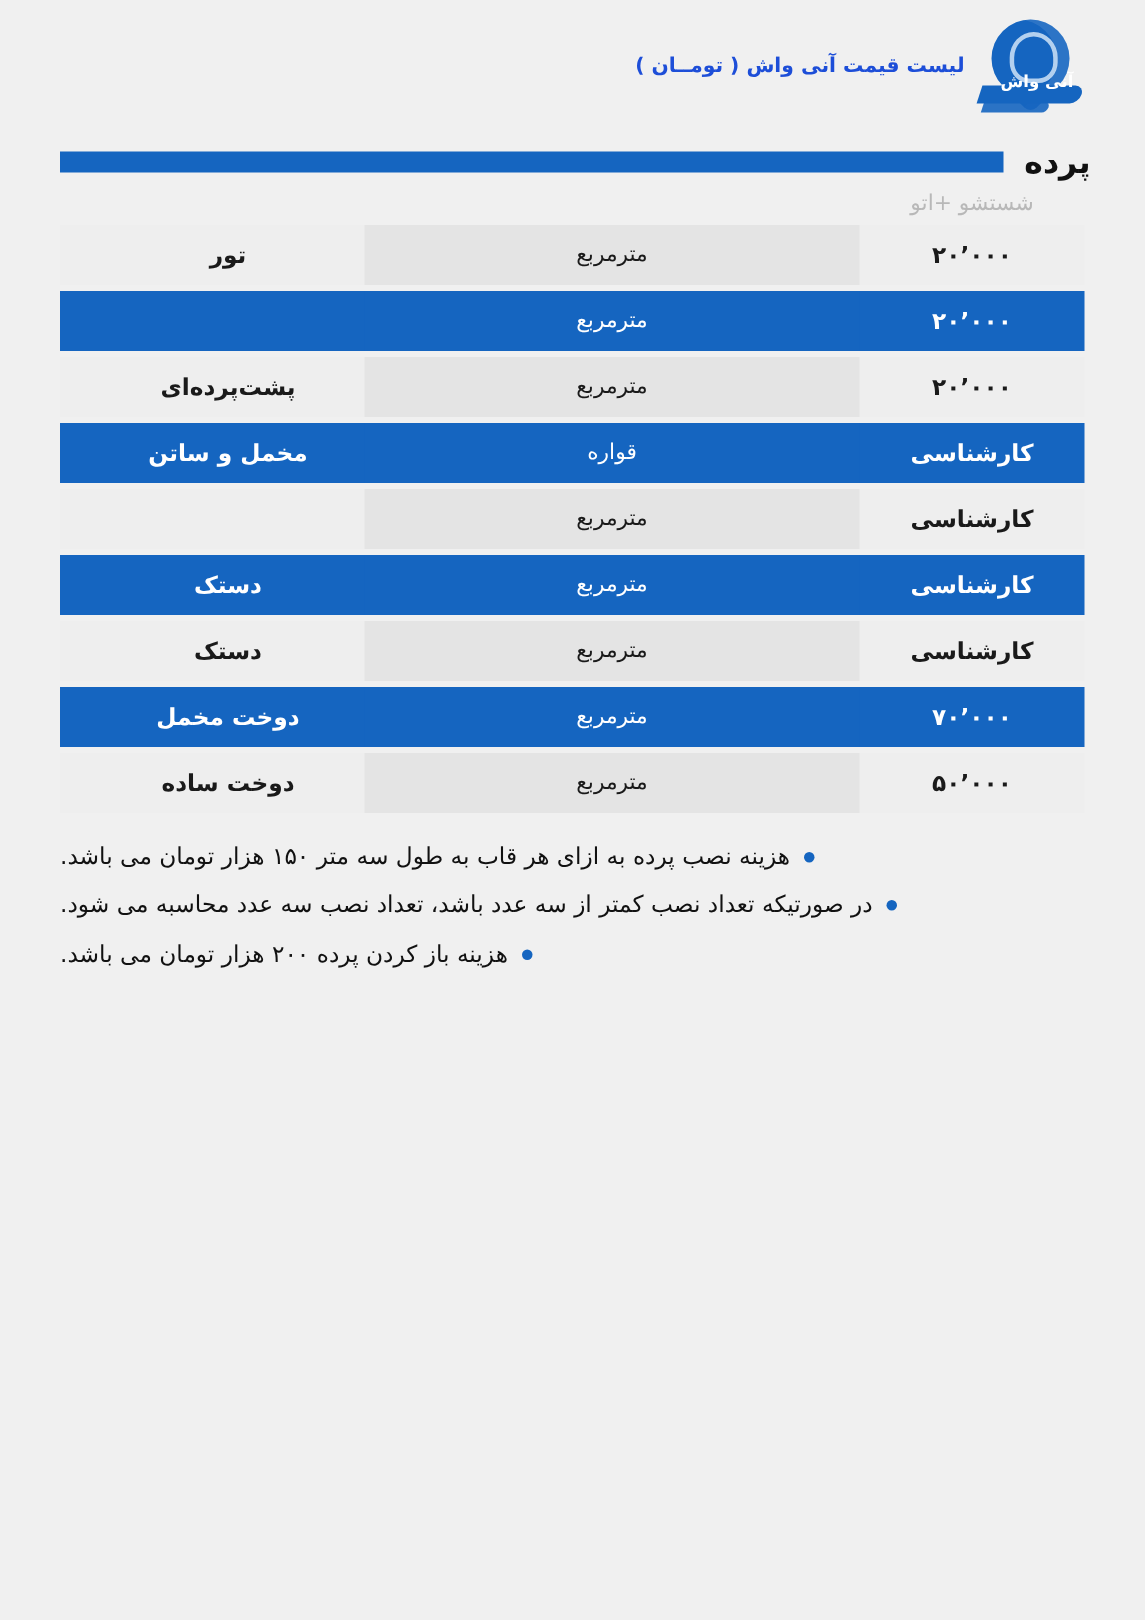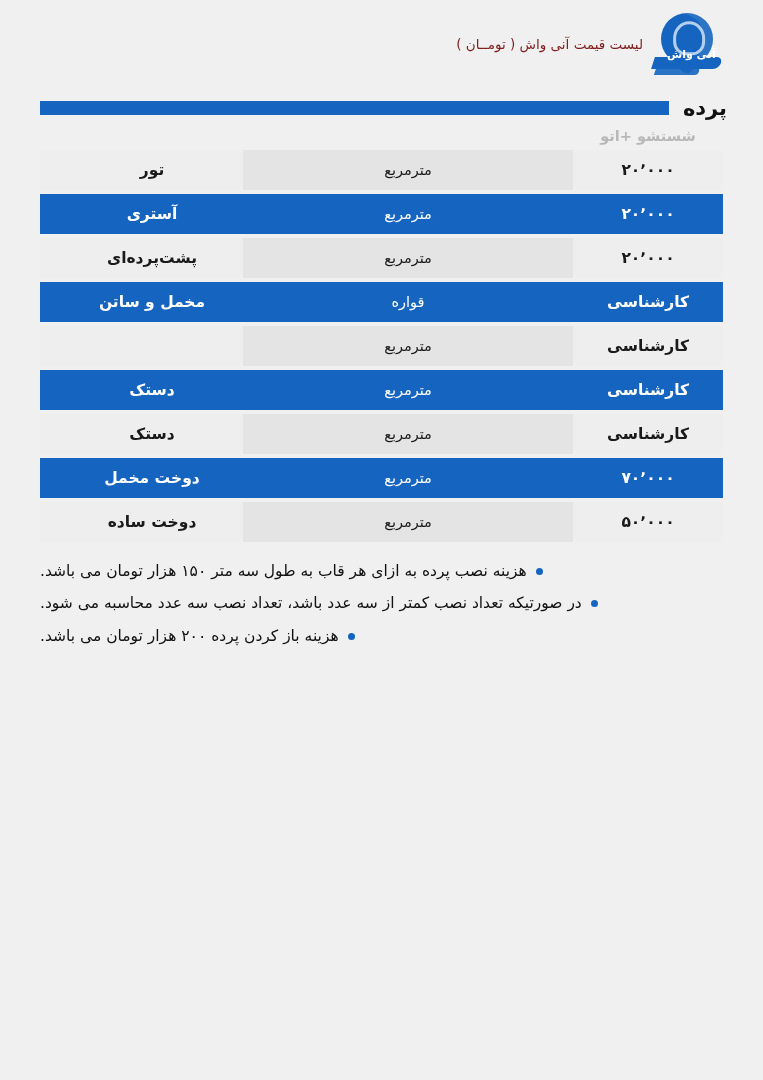--- a/index.html
+++ b/index.html
@@ -82,22 +82,22 @@
     left: 14px;
     bottom: 14px;
     font-size: 11px;
     color: #ffffff;
     font-weight: bold;
     letter-spacing: -.5px;
     z-index: 3;
   }
   .header-title {
     font-size: 13.5px;
-    font-weight: normal;
-    color: #7f1d1d;
+    font-weight: bold;
+    color: #1d4ed8;
     letter-spacing: .2px;
     white-space: nowrap;
   }
 
   
   .section-row {
     display: flex;
     flex-direction: row;
     align-items: center;
     margin: 16px 36px 0 40px;
@@ -113,21 +113,20 @@
     flex: 1 1 auto;
     height: 14px;
     background: #1565c0;
   }
 
   
   .col-caption-row {
     display: flex;
     flex-direction: row;
     margin: 8px 40px 6px 40px;
-    font-weight: bold;
   }
   .col-caption {
     font-size: 14.5px;
     color: #b8b8b8;
     text-align: center;
   }
   .cap-service { width: 182px; }
   .cap-unit    { width: 330px; }
   .cap-price   { width: 150px; }
 
@@ -222,21 +221,20 @@
 
   <div class="row odd">
     <div class="cell c-price">۲۰٬۰۰۰</div>
     <div class="cell c-unit">مترمربع</div>
     <div class="cell c-service">تور</div>
   </div>
 
   <div class="row even">
     <div class="cell c-price">۲۰٬۰۰۰</div>
     <div class="cell c-unit">مترمربع</div>
-    <div class="cell c-service">آستری</div>
   </div>
 
   <div class="row odd">
     <div class="cell c-price">۲۰٬۰۰۰</div>
     <div class="cell c-unit">مترمربع</div>
     <div class="cell c-service">پشت‌پرده‌ای</div>
   </div>
 
   <div class="row even">
     <div class="cell c-price">کارشناسی</div>

